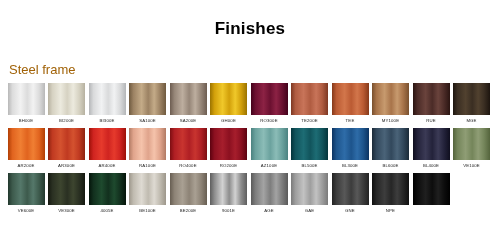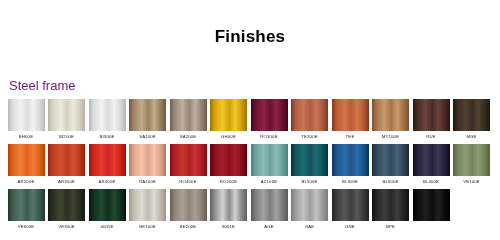--- a/index.html
+++ b/index.html
@@ -22,31 +22,31 @@
     box-sizing: border-box;
   }
 
   
   .page-title {
     text-align: center;
     font-size: 17px;
     font-weight: bold;
     color: #000000;
     letter-spacing: 0.2px;
-    margin: 16px;
+    margin: 8px;
     padding-top: 10px;
     height: 22px;
     line-height: 22px;
   }
 
   
   .section-heading {
     font-size: 13px;
     font-weight: normal;
-    color: #701a75;
+    color: #a16207;
     margin: 0;
     padding: 13px 12px 0 9px;
     height: 18px;
     line-height: 18px;
   }
 
   
   .swatch-area {
     padding: 4px 6px 0 6px;
   }

